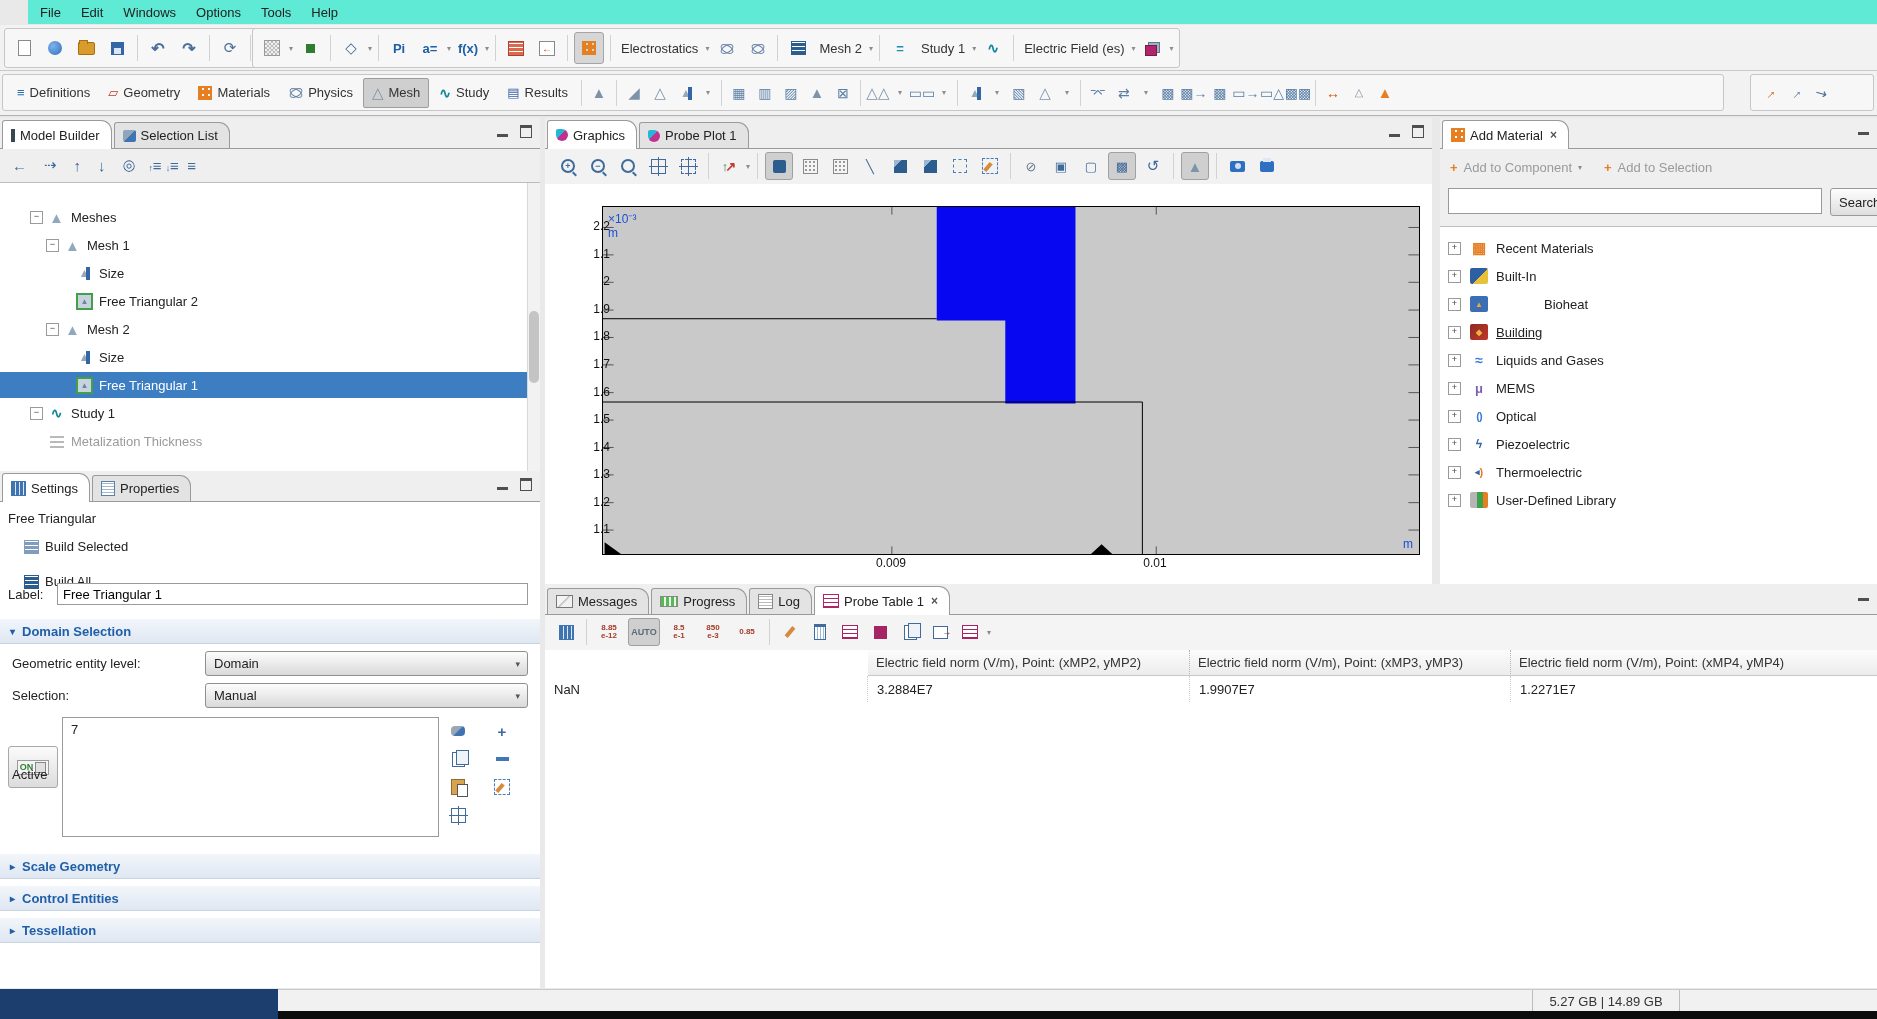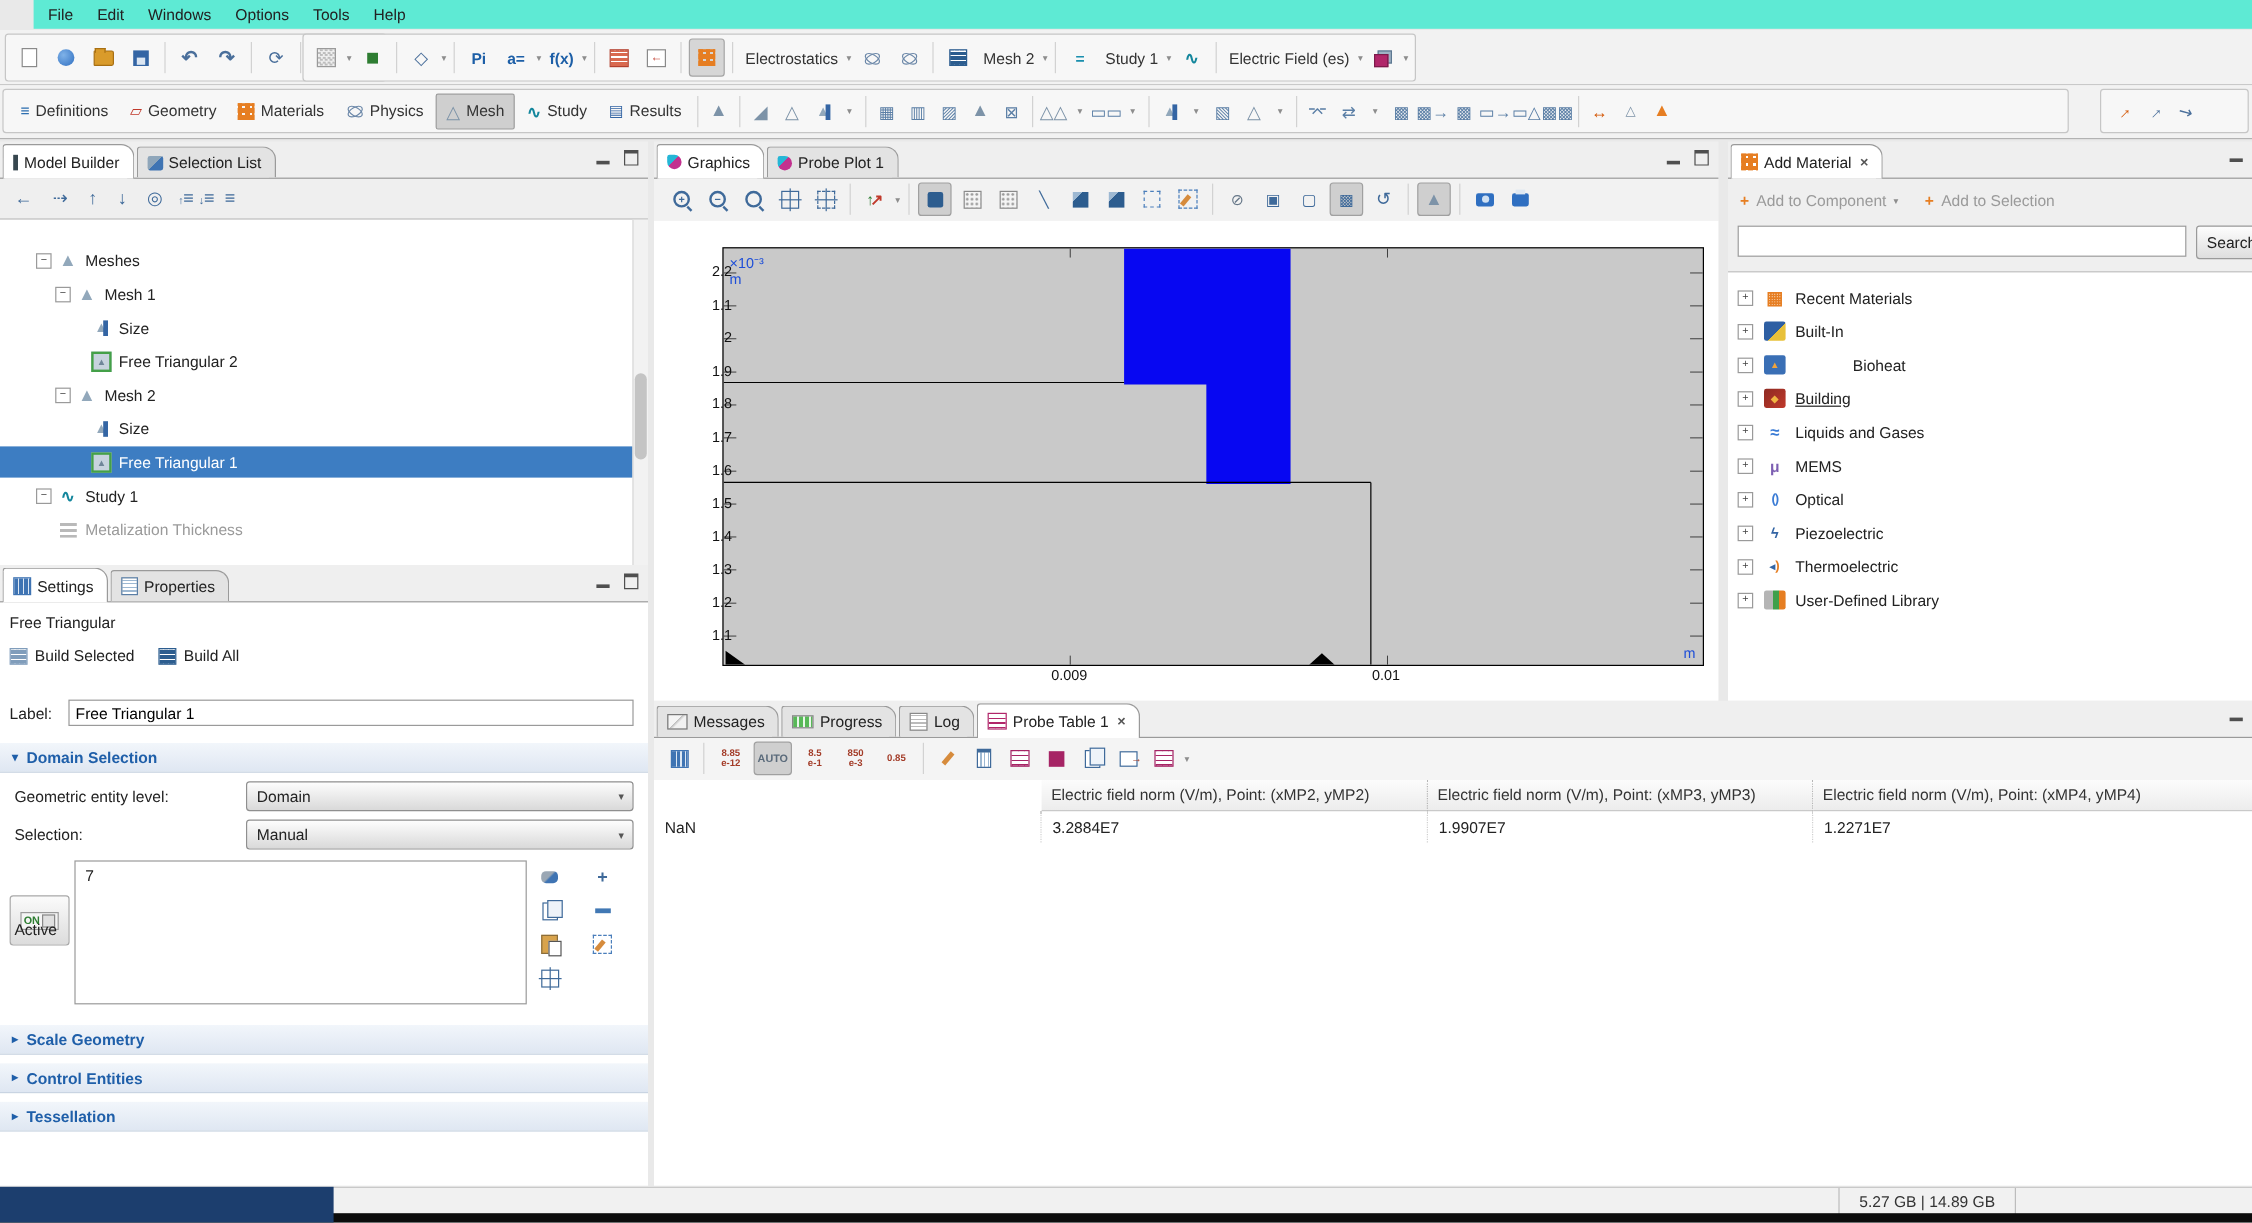--- a/index.html
+++ b/index.html
@@ -500,21 +500,21 @@
           <span class="t-ico i-props"></span>
           <span>Properties</span>
         </span>
     </div>
     <div class="winbtns">
       <span class="minb"></span>
       <span class="maxb"></span>
     </div>
     <div class="setbody">
       <div class="abs" style="left:8px;top:10px;">Free Triangular</div>
-      <div class="abs" style="left:8px;top:38px;display:flex;gap:20px;align-items:flex-start;">
+      <div class="abs" style="left:24px;top:38px;display:flex;gap:20px;align-items:flex-start;flex-direction:column;">
         <span style="display:inline-flex;gap:6px;align-items:center;">
             <span class="i-bgrid" style="opacity:.6"></span>
             <span>Build Selected</span>
           </span>
         <span style="display:inline-flex;gap:6px;align-items:center;">
             <span class="i-bgrid"></span>
             <span>Build All</span>
           </span>
       </div>
       <span class="fldlabel" style="left:8px;top:86px;">Label:</span>

